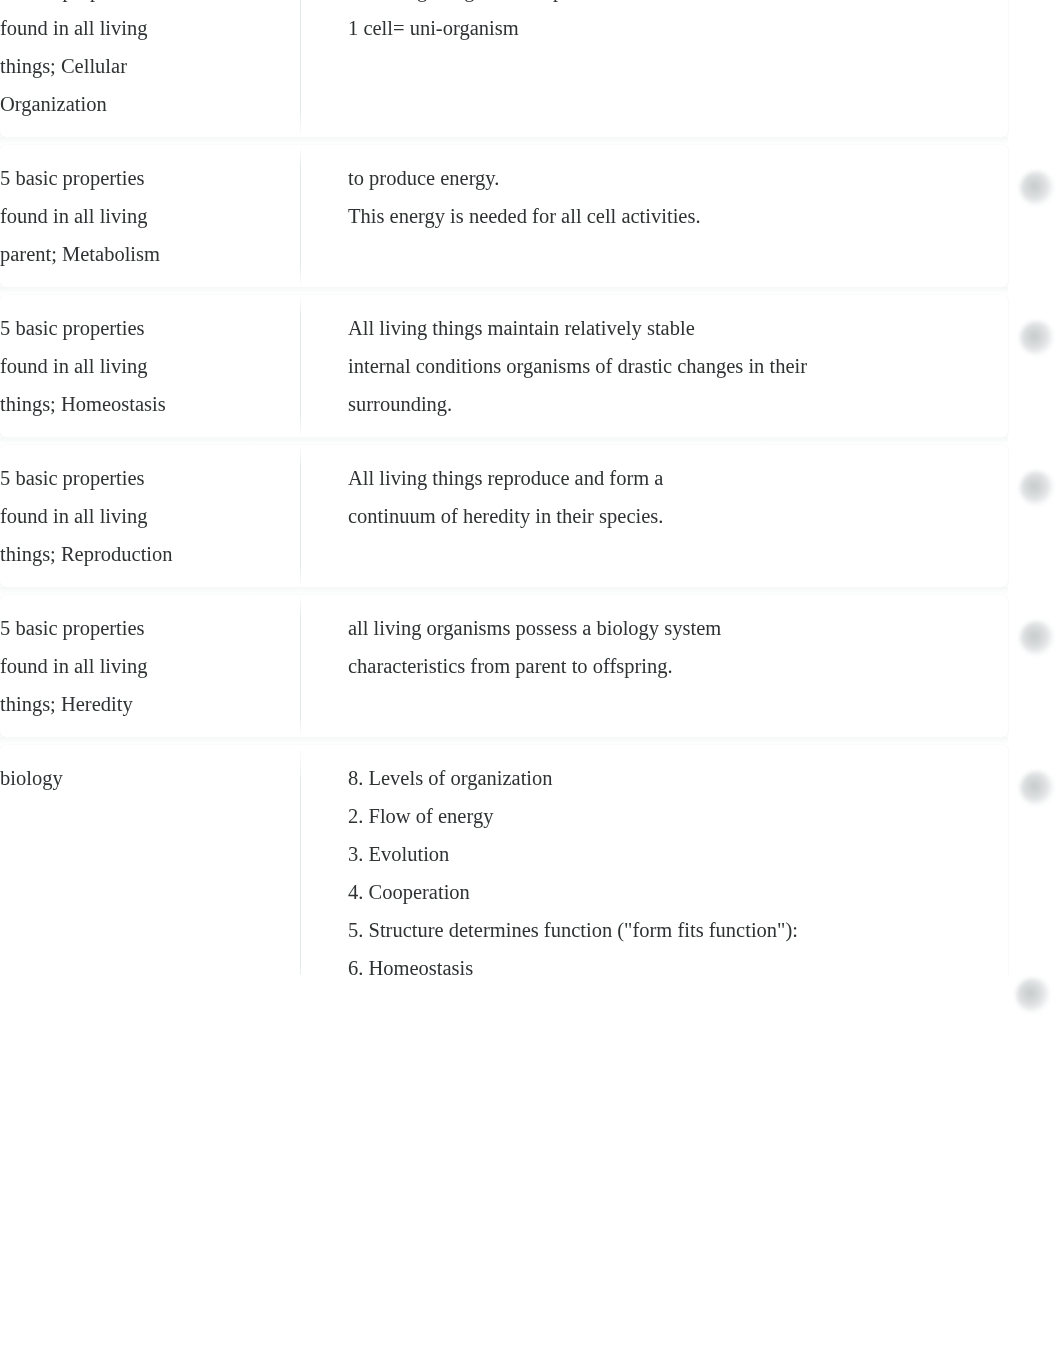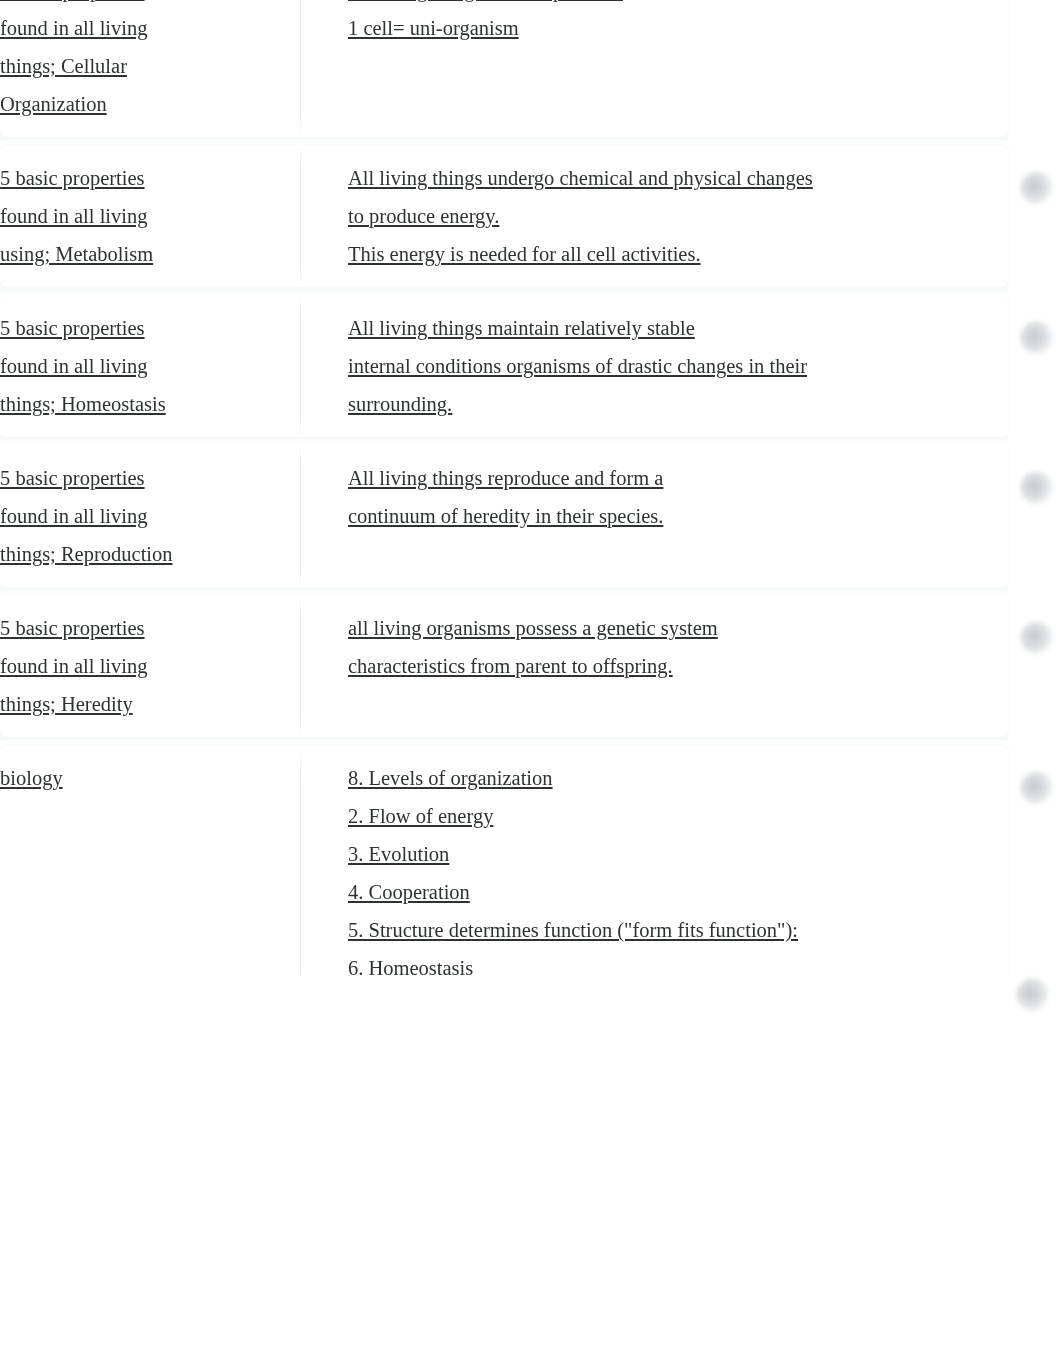--- a/index.html
+++ b/index.html
@@ -80,21 +80,20 @@
     box-sizing: border-box;
     flex: 1 1 auto;
     padding: 0 70px 0 47px;
     font-size: 20.5px;
     line-height: 38px;
   }
 
   .line {
     display: block;
     white-space: pre-wrap;
-    text-decoration: underline;
   }
 
   
   .star-btn {
     position: absolute;
     right: -46px;
     top: 26px;
     width: 34px;
     height: 34px;
     border-radius: 50%;
@@ -147,25 +146,24 @@
         <div class="divider"></div>
         <div class="def-cell">
           <span class="line">All living things are composed of</span>
           <span class="line">1 cell= uni-organism</span>
         </div>
       </div>
       <div class="card">
         <div class="term-cell">
           <span class="line">5 basic properties</span>
           <span class="line">found in all living</span>
-          <span class="line">using; Metabolism</span>
-        </div>
-        <div class="divider"></div>
-        <div class="def-cell">
-          <span class="line">All living things undergo chemical and physical changes</span>
+          <span class="line">parent; Metabolism</span>
+        </div>
+        <div class="divider"></div>
+        <div class="def-cell">
           <span class="line">to produce energy.</span>
           <span class="line">This energy is needed for all cell activities.</span>
         </div>
         <div class="star-btn"></div>
       </div>
       <div class="card">
         <div class="term-cell">
           <span class="line">5 basic properties</span>
           <span class="line">found in all living</span>
           <span class="line">things; Homeostasis</span>
@@ -192,21 +190,21 @@
         <div class="star-btn"></div>
       </div>
       <div class="card">
         <div class="term-cell">
           <span class="line">5 basic properties</span>
           <span class="line">found in all living</span>
           <span class="line">things; Heredity</span>
         </div>
         <div class="divider"></div>
         <div class="def-cell">
-          <span class="line">all living organisms possess a genetic system</span>
+          <span class="line">all living organisms possess a biology system</span>
           <span class="line">characteristics from parent to offspring.</span>
         </div>
         <div class="star-btn"></div>
       </div>
       <div class="card">
         <div class="term-cell">
           <span class="line">biology</span>
         </div>
         <div class="divider"></div>
         <div class="def-cell">

